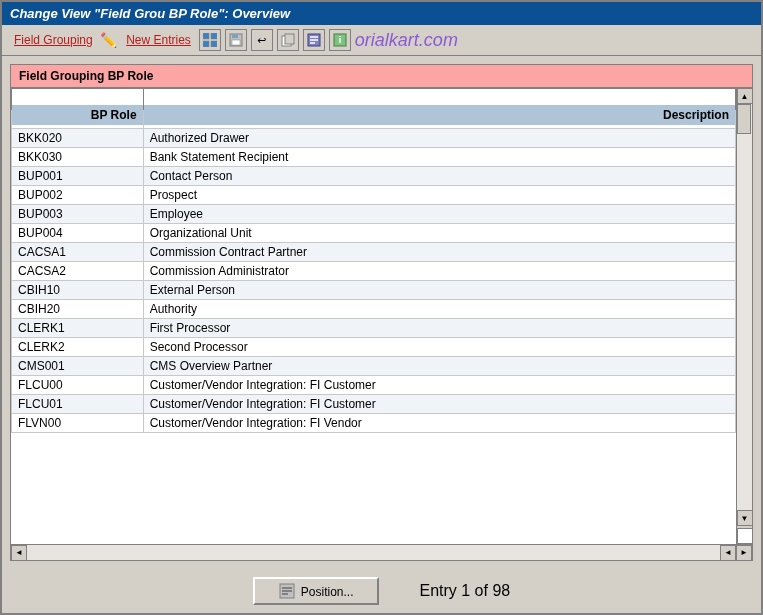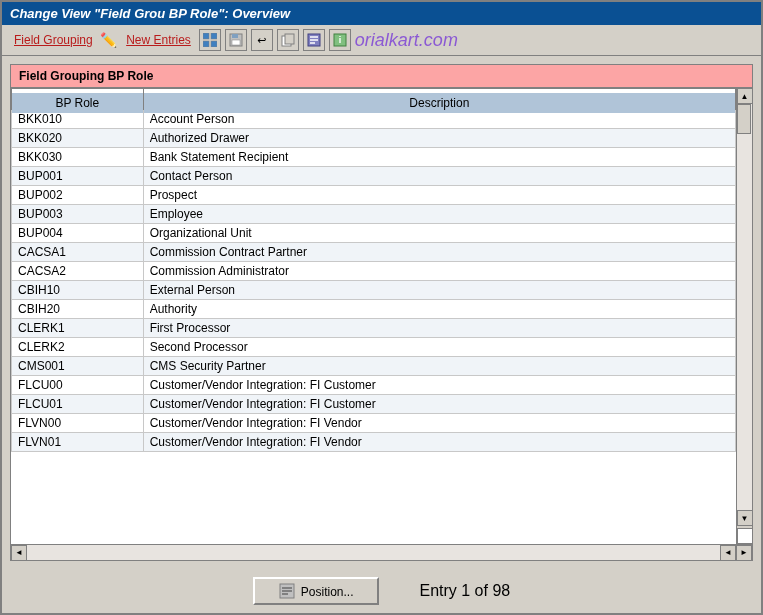--- a/index.html
+++ b/index.html
@@ -94,24 +94,24 @@
     }
     table {
       width: 100%;
       border-collapse: collapse;
       font-size: 12px;
     }
     thead tr th {
       background: #b0c4d8;
       border: 1px solid #808080;
       padding: 3px 6px;
-      text-align: center;
-      font-weight: normal;
+      text-align: right;
+      font-weight: bold;
       position: sticky;
-      top: 4px;
+      top: 16px;
     }
     tbody tr td {
       border: 1px solid #c8c8c8;
       padding: 2px 6px;
     }
     tbody tr:nth-child(odd) { background: #ffffff; }
     tbody tr:nth-child(even) { background: #f0f4f8; }
     .col-bprole { width: 80px; }
     .col-desc { width: 360px; }
     .scrollbar-area {
@@ -319,36 +319,32 @@
                   <tr>
                     <td>CLERK1</td>
                     <td>First Processor</td>
                   </tr>
                   <tr>
                     <td>CLERK2</td>
                     <td>Second Processor</td>
                   </tr>
                   <tr>
                     <td>CMS001</td>
-                    <td>CMS Security Partner</td>
+                    <td>CMS Overview Partner</td>
                   </tr>
                   <tr>
                     <td>FLCU00</td>
                     <td>Customer/Vendor Integration: FI Customer</td>
                   </tr>
                   <tr>
                     <td>FLCU01</td>
                     <td>Customer/Vendor Integration: FI Customer</td>
                   </tr>
                   <tr>
                     <td>FLVN00</td>
-                    <td>Customer/Vendor Integration: FI Vendor</td>
-                  </tr>
-                  <tr>
-                    <td>FLVN01</td>
                     <td>Customer/Vendor Integration: FI Vendor</td>
                   </tr>
                 </tbody>
             </table>
           </div>
         </div>
 
         <div class="scrollbar-area">
           <div class="scrollbar-btn">▲</div>
           <div class="scrollbar-track">

